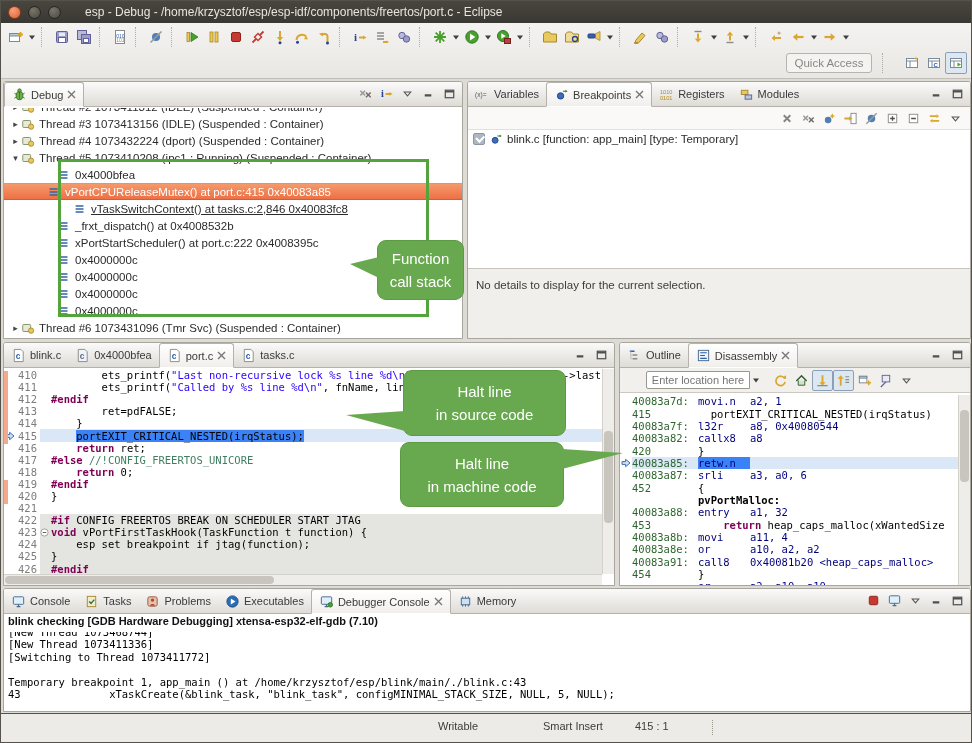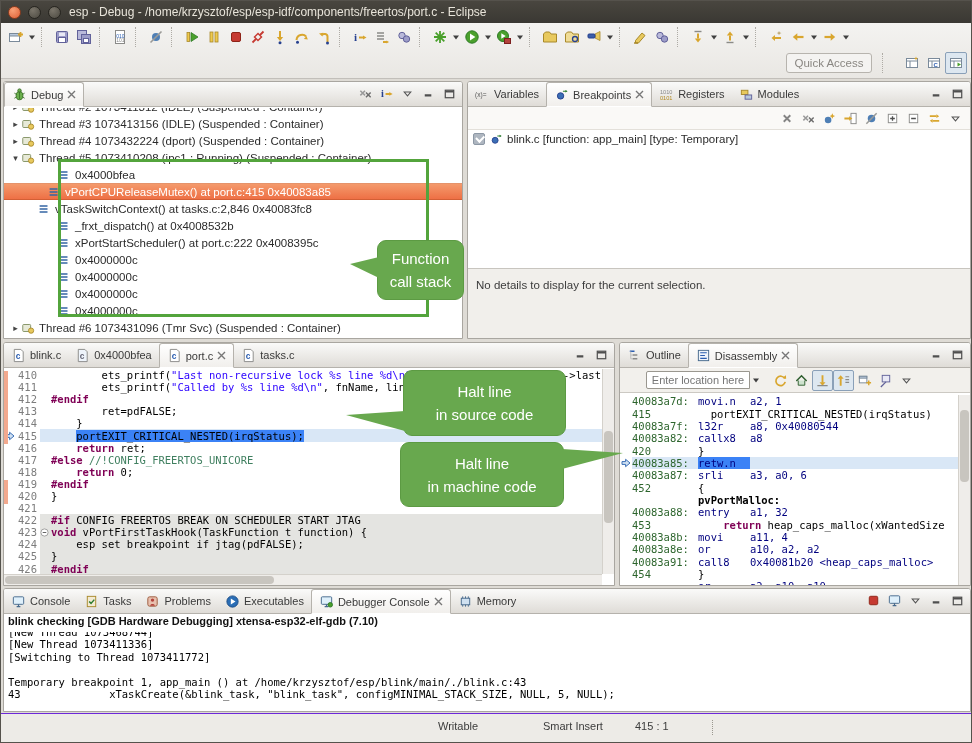--- a/index.html
+++ b/index.html
@@ -4,21 +4,21 @@
 <style>
   html,body{margin:0;padding:0;background:#888;}
   *{box-sizing:border-box;}
   .win{position:relative;width:972px;height:743px;background:#dedbd5;border:1px solid #55524c;
        font-family:"Liberation Sans",sans-serif;font-size:11px;color:#2b2b2b;overflow:hidden;}
   
   .titlebar{position:absolute;left:0;top:0;width:100%;height:22px;
     background:linear-gradient(#49463f,#3a3833);display:flex;align-items:center;}
   .wbtn{width:13px;height:13px;border-radius:50%;margin-left:7px;background:radial-gradient(circle at 35% 30%,#7a756a,#4b4840);border:1px solid #26241f;}
   .wbtn.close{background:radial-gradient(circle at 35% 30%,#f8a076,#dd5f35);border:1px solid #8e3c1e;}
-  .title{color:#e8e4da;font-size:12px;margin-left:8px;white-space:nowrap;}
+  .title{color:#e8e4da;font-size:12px;margin-left:24px;white-space:nowrap;}
   
   .toolbar{position:absolute;left:0;top:22px;width:100%;height:56px;background:linear-gradient(#f4f3f1,#e9e7e3);border-bottom:1px solid #c2bfba;}
   .trowbar{display:flex;align-items:center;height:28px;padding-left:4px;}
   .tbtn{width:22px;height:22px;display:inline-flex;align-items:center;justify-content:center;border-radius:2px;}
   .tbtn svg{width:16px;height:16px;display:block;}
   .caret{width:10px;height:22px;display:inline-flex;align-items:center;justify-content:center;}
   .tsep{width:7px;height:20px;border-left:1px dotted #aeaba5;margin:0 3px 0 4px;}
   .qrow{position:relative;height:27px;}
   .quick-access{position:absolute;right:99px;top:2px;width:86px;height:20px;border:1px solid #b7b4ae;border-radius:3px;
       background:#f4f3f1;color:#8a8782;font-size:11.5px;display:flex;align-items:center;justify-content:center;}
@@ -475,21 +475,21 @@
         </div>
         <div class="trow sel" style="padding-left: 32px;">
           <span class="tw"></span>
           <span class="ic">
             <svg viewBox="0 0 16 16">
               <path d="M3 4.5h9M3 8h9M3 11.5h9" stroke="#3465a4" stroke-width="1.8"></path>
             </svg>
           </span>
           <span class="tt">vPortCPUReleaseMutex() at port.c:415 0x40083a85</span>
         </div>
-        <div class="trow" style="padding-left: 22px;">
+        <div class="trow" style="padding-left: 58px; text-decoration: underline;">
           <span class="tw"></span>
           <span class="ic">
             <svg viewBox="0 0 16 16">
               <path d="M3 4.5h9M3 8h9M3 11.5h9" stroke="#3465a4" stroke-width="1.8"></path>
             </svg>
           </span>
           <span class="tt">vTaskSwitchContext() at tasks.c:2,846 0x40083fc8</span>
         </div>
         <div class="trow" style="padding-left: 42px;">
           <span class="tw"></span>
@@ -756,21 +756,21 @@
         <div class="eline"><span class="ann"></span><span class="lnum">417</span><span class="rest"><span class="fold"></span><span class="code" style="white-space: pre;"><span class="tk-k">#else</span><span class="tk-p"> </span><span class="tk-c">//!CONFIG_FREERTOS_UNICORE</span></span></span></div>
         <div class="eline"><span class="ann"></span><span class="lnum">418</span><span class="rest"><span class="fold"></span><span class="code" style="white-space: pre;"><span class="tk-p">    </span><span class="tk-k">return</span><span class="tk-p"> 0;</span></span></span></div>
         <div class="eline"><span class="ann"></span><span class="lnum">419</span><span class="rest"><span class="fold"></span><span class="code" style="white-space: pre;"><span class="tk-k">#endif</span></span></span></div>
         <div class="eline"><span class="ann"></span><span class="lnum">420</span><span class="rest"><span class="fold"></span><span class="code" style="white-space: pre;"><span class="tk-p">}</span></span></span></div>
         <div class="eline"><span class="ann"></span><span class="lnum">421</span><span class="rest"><span class="fold"></span><span class="code" style="white-space: pre;"></span></span></div>
         <div class="eline grey"><span class="ann"></span><span class="lnum">422</span><span class="rest"><span class="fold"></span><span class="code" style="white-space: pre;"><span class="tk-k">#if</span><span class="tk-p"> CONFIG_FREERTOS_BREAK_ON_SCHEDULER_START_JTAG</span></span></span></div>
         <div class="eline grey"><span class="ann"></span><span class="lnum">423</span><span class="rest"><span class="fold"><svg viewBox="0 0 10 10" width="9" height="9">
                 <circle cx="5" cy="5" r="4" fill="#fff" stroke="#9a9a98"></circle>
                 <path d="M3 5h4" stroke="#555"></path>
               </svg></span><span class="code" style="white-space: pre;"><span class="tk-k">void</span><span class="tk-p"> vPortFirstTaskHook(TaskFunction_t function) {</span></span></span></div>
-        <div class="eline grey"><span class="ann"></span><span class="lnum">424</span><span class="rest"><span class="fold"></span><span class="code" style="white-space: pre;"><span class="tk-p">    esp_set_breakpoint_if_jtag(pdFALSE);</span></span></span></div>
+        <div class="eline grey"><span class="ann"></span><span class="lnum">424</span><span class="rest"><span class="fold"></span><span class="code" style="white-space: pre;"><span class="tk-p">    esp_set_breakpoint_if_jtag(function);</span></span></span></div>
         <div class="eline grey"><span class="ann"></span><span class="lnum">425</span><span class="rest"><span class="fold"></span><span class="code" style="white-space: pre;"><span class="tk-p">}</span></span></span></div>
         <div class="eline grey"><span class="ann"></span><span class="lnum">426</span><span class="rest"><span class="fold"></span><span class="code" style="white-space: pre;"><span class="tk-k">#endif</span></span></span></div>
       </div>
     <div class="vscroll">
         <div class="thumb" style="top:30%;height:45%;"></div>
       </div>
     <div class="hscroll">
         <div class="thumb"></div>
       </div>
   </section>

